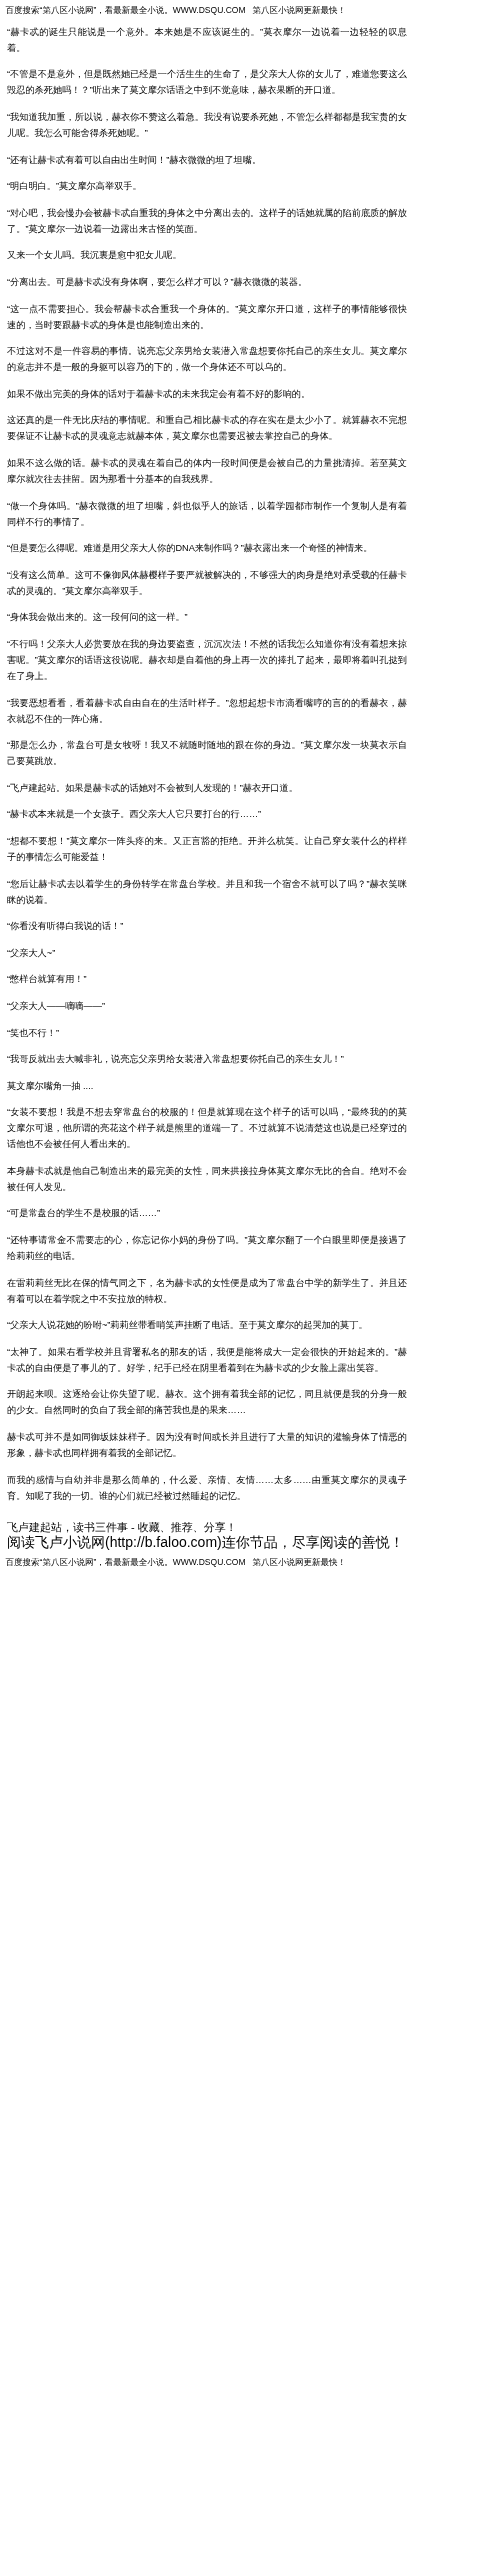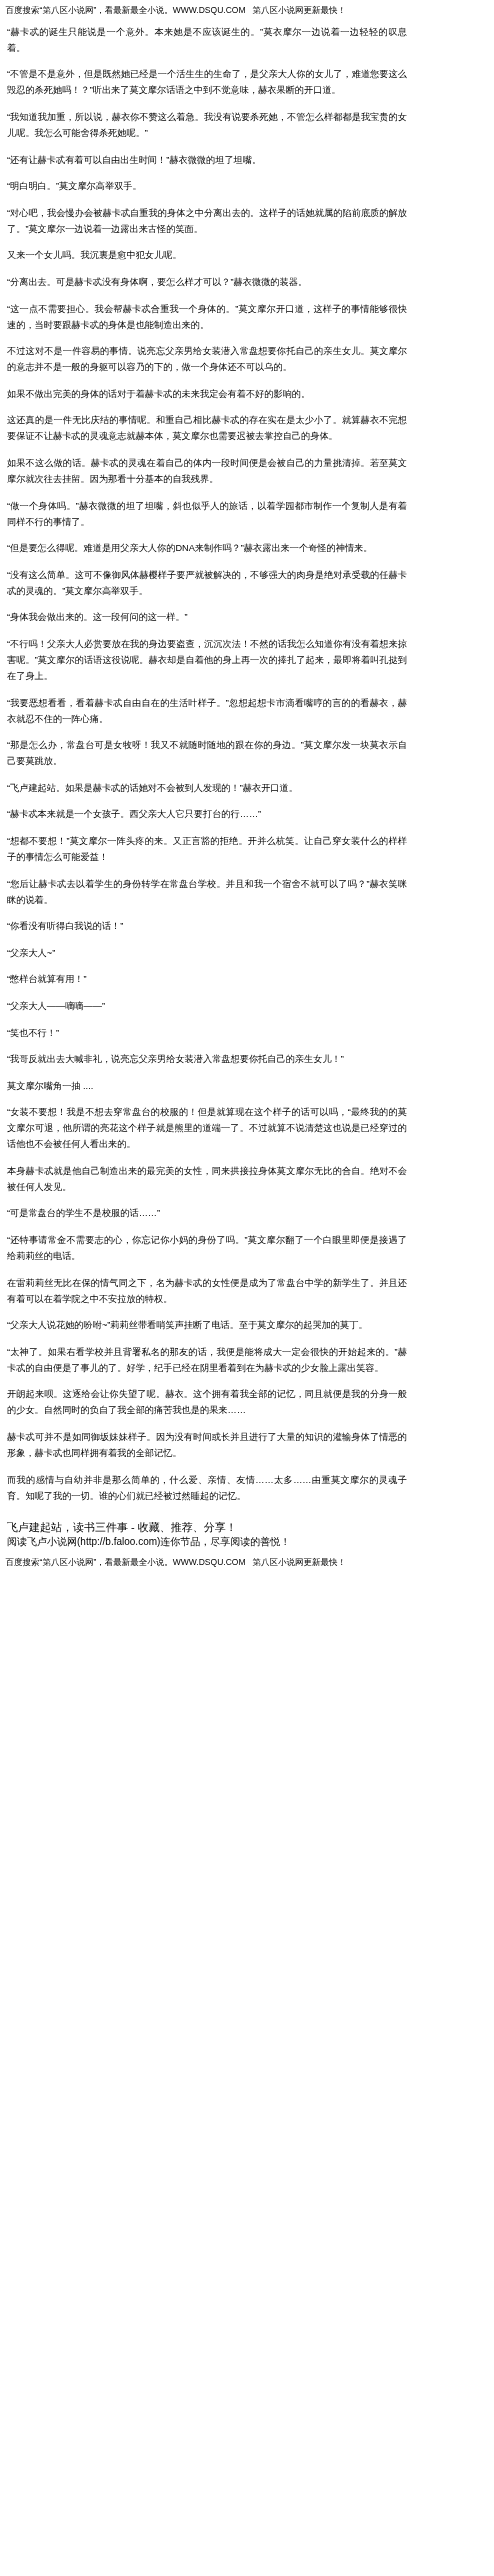--- a/index.html
+++ b/index.html
@@ -42,21 +42,21 @@
     color: #000000;
     word-break: break-all;
   }
   .footer-note {
     font-size: 11px;
     line-height: 14px;
     padding: 2.8px 7px 1.4px 7px;
     color: #000000;
   }
   .footer-link {
-    font-size: 10px;
+    font-size: 14px;
     line-height: 14px;
     padding: 0 7px 5.6px 7px;
     color: #000000;
   }
   .bottombar {
     padding-top: 1.4px;
   }
   a, .linktext {
     color: #000000;
     text-decoration: none;

